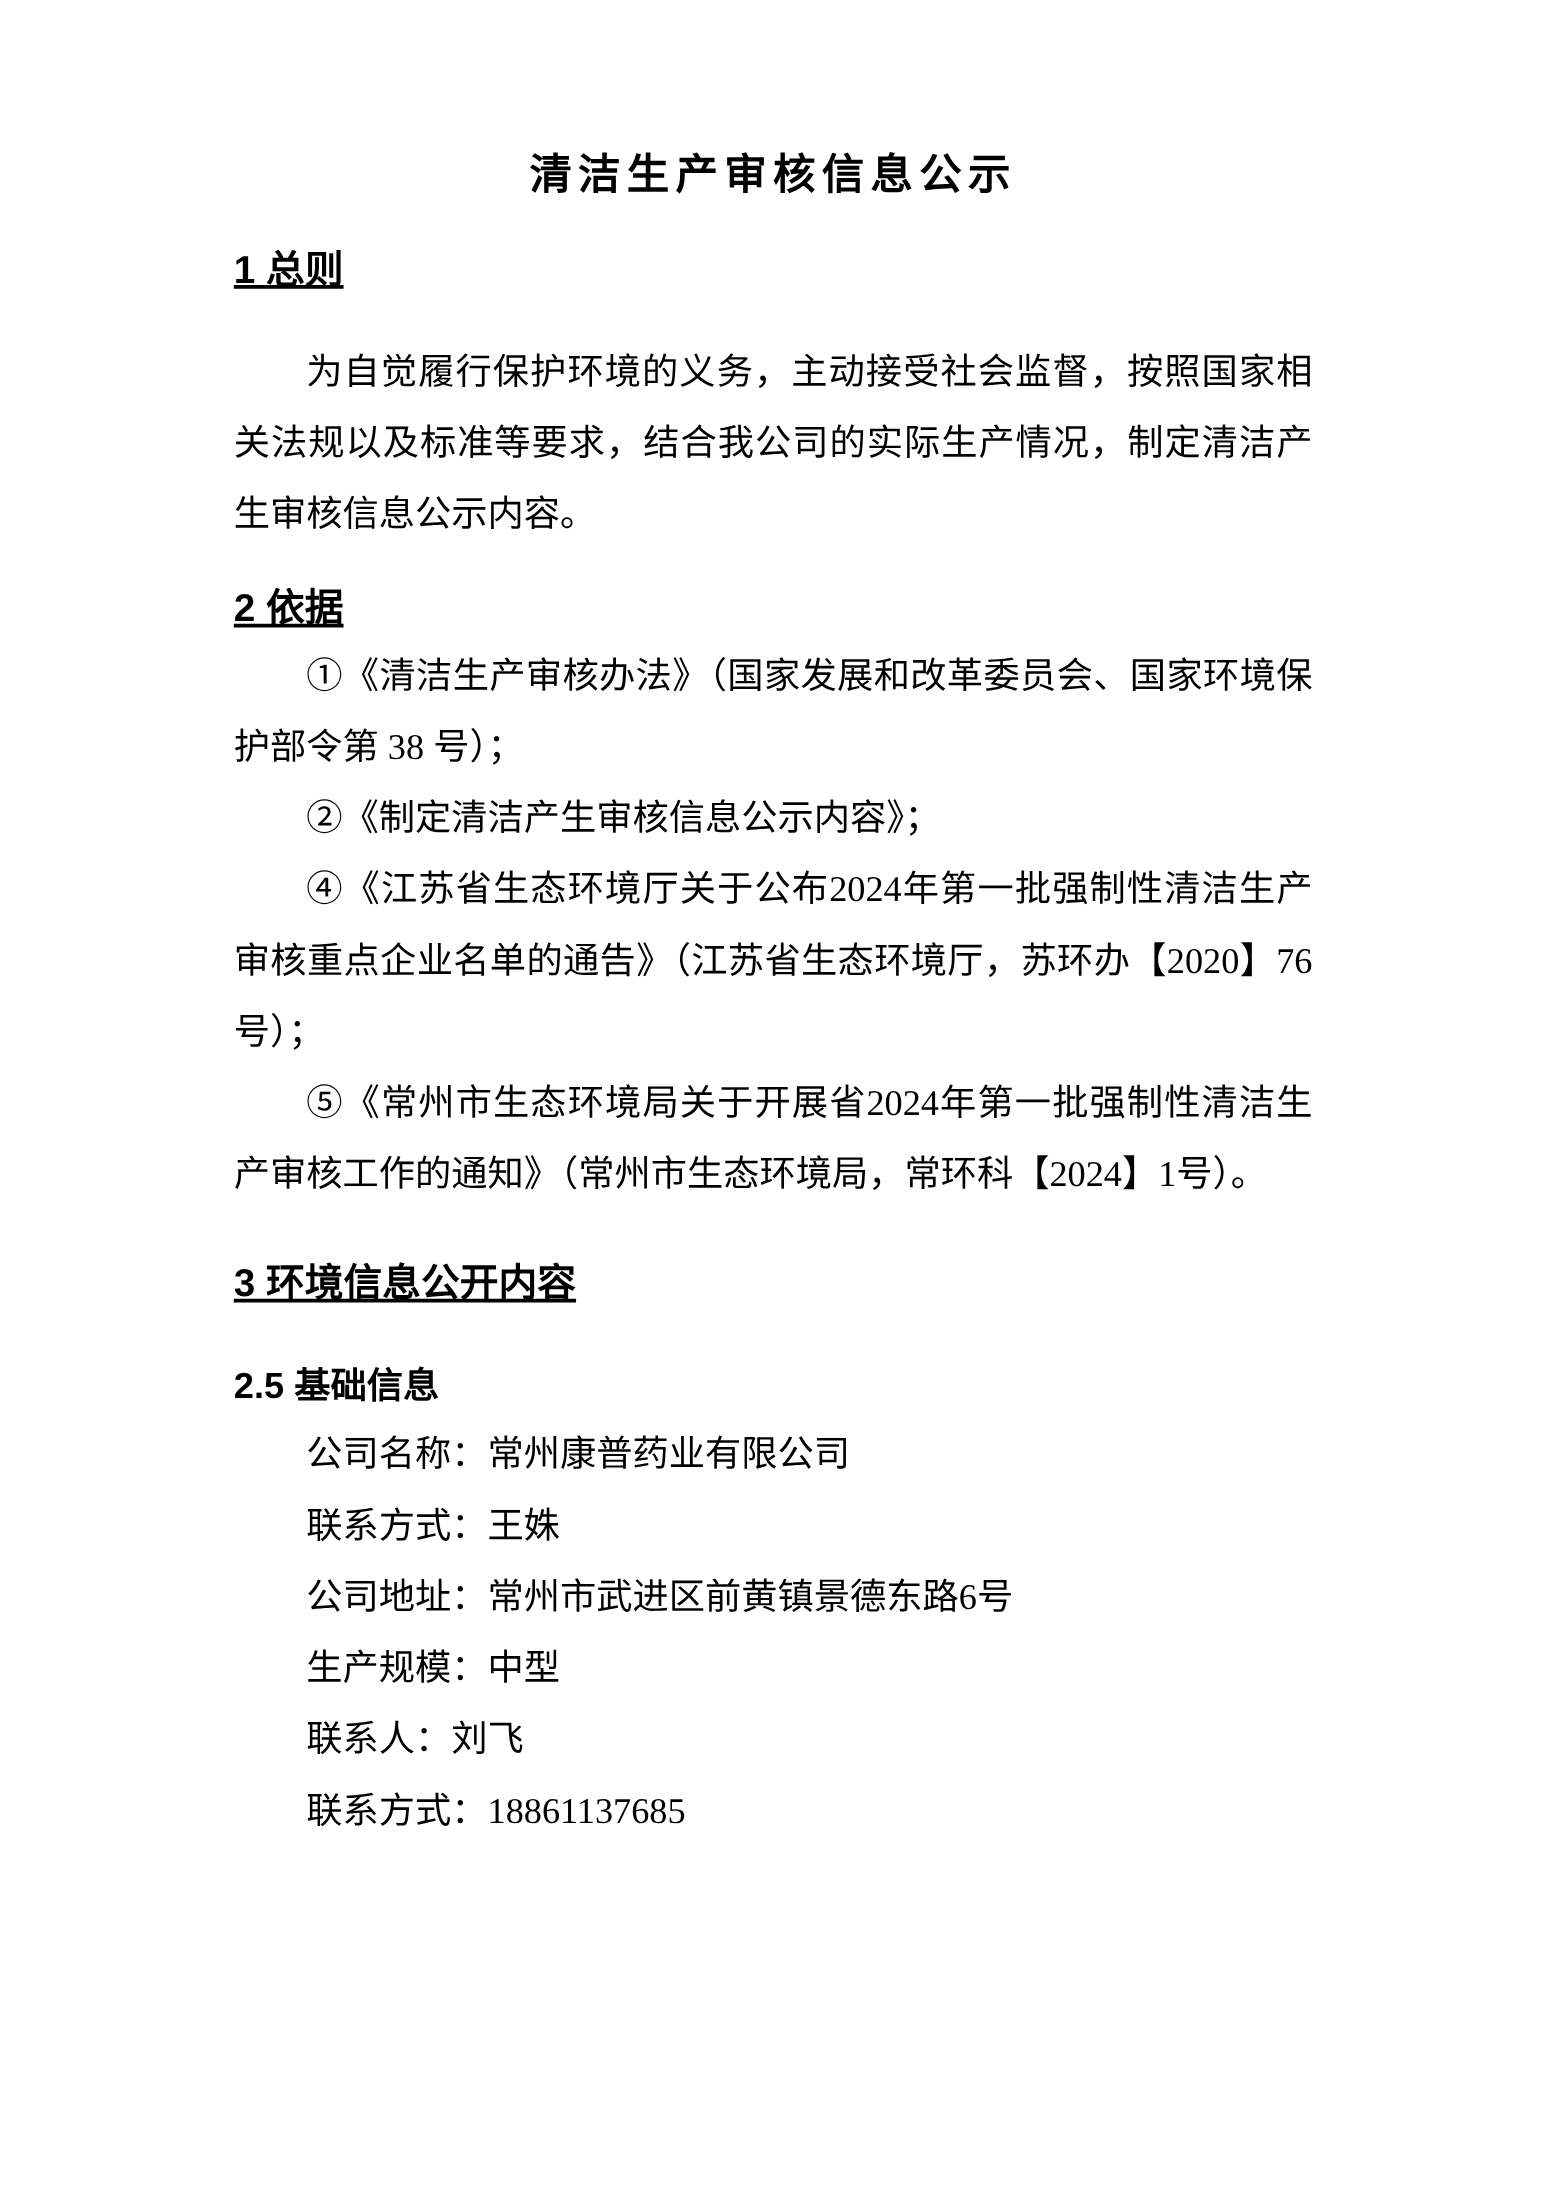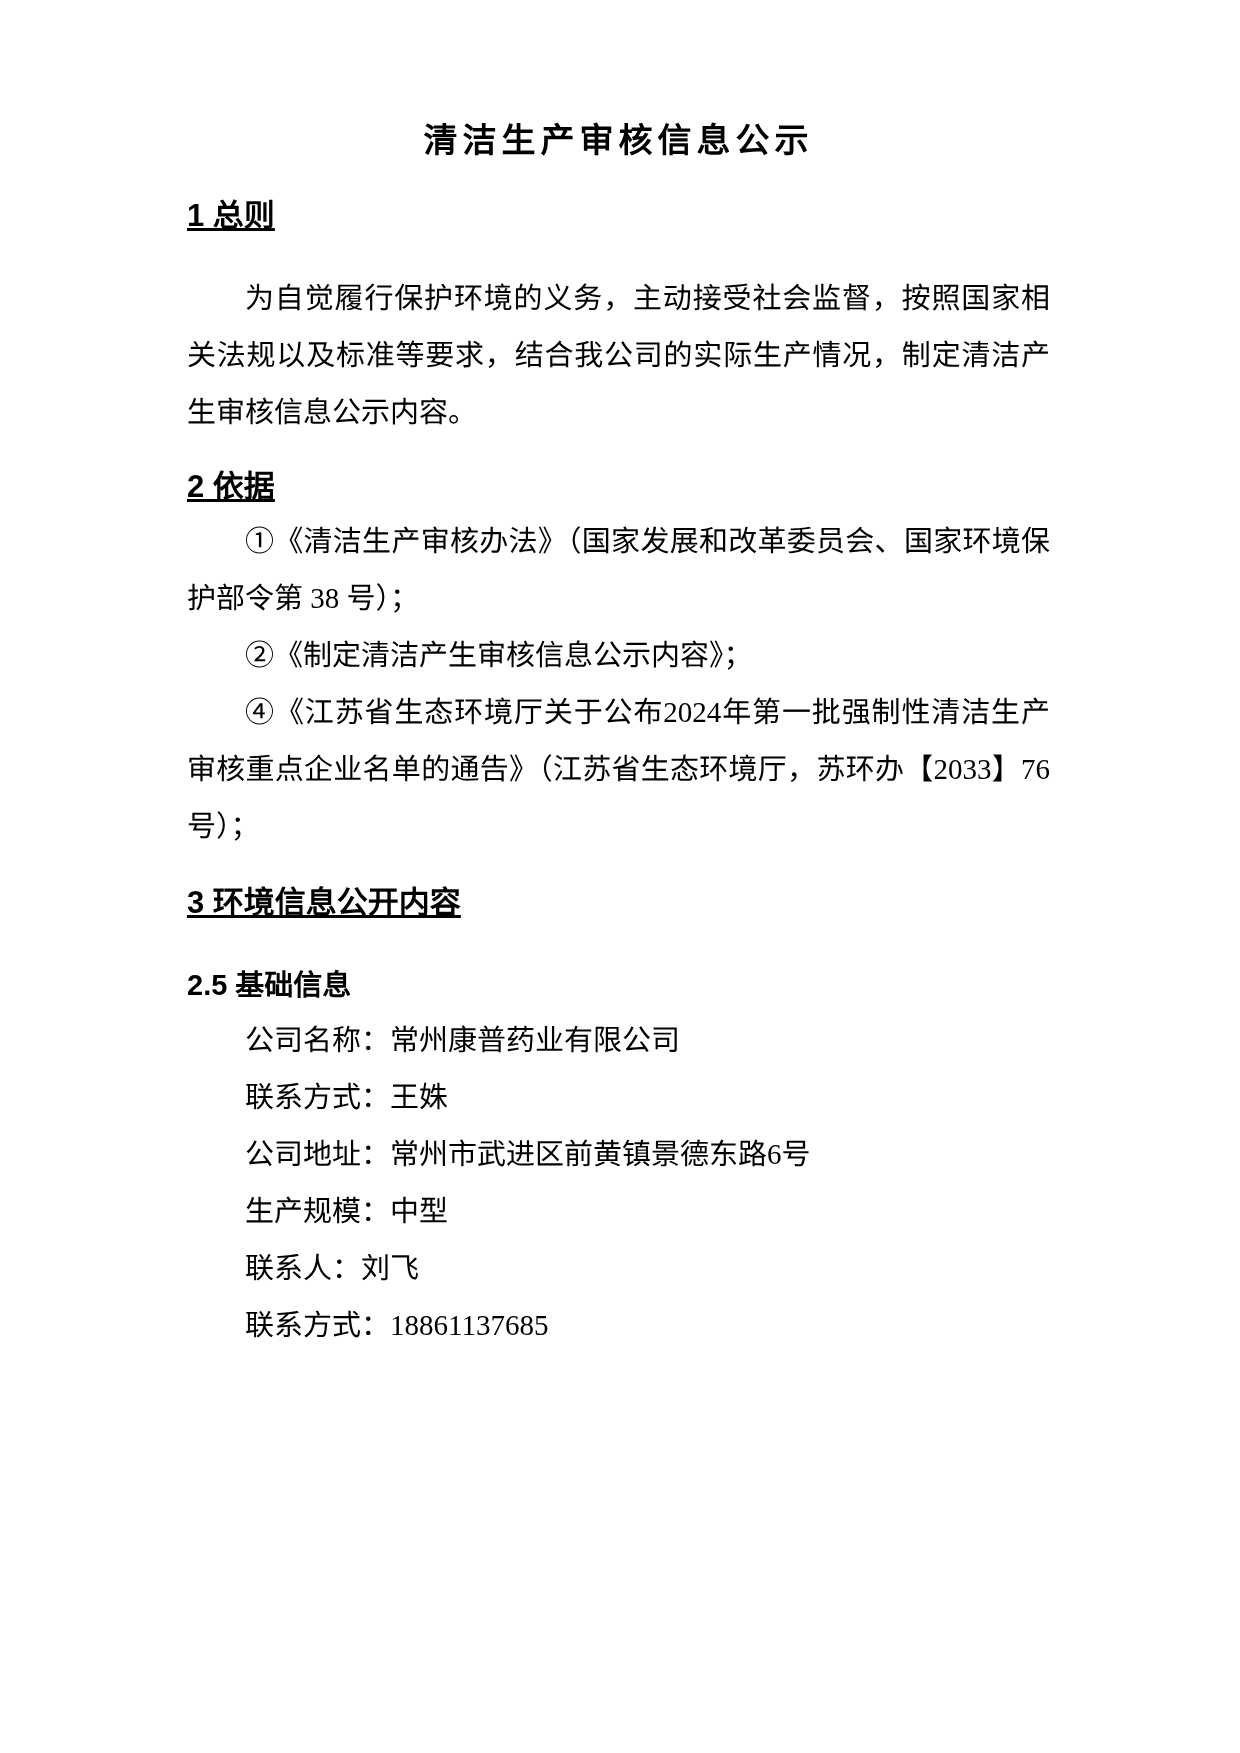--- a/index.html
+++ b/index.html
@@ -31,21 +31,21 @@
   .h-sec {
     font-family: "Liberation Sans", "DejaVu Sans", sans-serif;
     font-weight: bold;
     font-size: 31px;
     line-height: 40px;
     text-align: left;
     text-decoration: underline;
   }
   .h-sec.m1 { margin-top: 36px; }
   .h-sec.m2 { margin-top: 26px; }
-  .h-sec.m3 { margin-top: 28px; }
+  .h-sec.m3 { margin-top: 38px; }
   .h-sub {
     font-family: "Liberation Sans", "DejaVu Sans", sans-serif;
     font-weight: bold;
     font-size: 29px;
     line-height: 40px;
     margin-top: 42px;
   }
   .body-p {
     font-size: 29px;
     line-height: 57px;
@@ -74,21 +74,22 @@
 
     <div class="h-sec m1">1  总则</div>
 
     <p class="body-p lead-p">为自觉履行保护环境的义务，主动接受社会监督，按照国家相关法规以及标准等要求，结合我公司的实际生产情况，制定清洁产生审核信息公示内容。</p>
 
     <div class="h-sec m2">2  依据</div>
 
     <div class="ref-list">
       <p class="body-p ref-item">①《清洁生产审核办法》（国家发展和改革委员会、国家环境保护部令第 38 号）；</p>
       <p class="body-p ref-item">②《制定清洁产生审核信息公示内容》；</p>
-      <p class="body-p ref-item">④《江苏省生态环境厅关于公布2024年第一批强制性清洁生产审核重点企业名单的通告》（江苏省生态环境厅，苏环办【2033】76号）；</p>
+      <p class="body-p ref-item">④《江苏省生态环境厅关于公布2024年第一批强制性清洁生产审核重点企业名单的通告》（江苏省生态环境厅，苏环办【2020】76号）；</p>
+      <p class="body-p ref-item">⑤《常州市生态环境局关于开展省2024年第一批强制性清洁生产审核工作的通知》（常州市生态环境局，常环科【2024】1号）。</p>
     </div>
 
     <div class="h-sec m3">3  环境信息公开内容</div>
 
     <div class="h-sub">2.5  基础信息</div>
 
     <div class="info-list">
       <p class="info-field"><span>公司名称：</span><span>常州康普药业有限公司</span></p>
       <p class="info-field"><span>联系方式：</span><span>王姝</span></p>
       <p class="info-field"><span>公司地址：</span><span>常州市武进区前黄镇景德东路6号</span></p>

